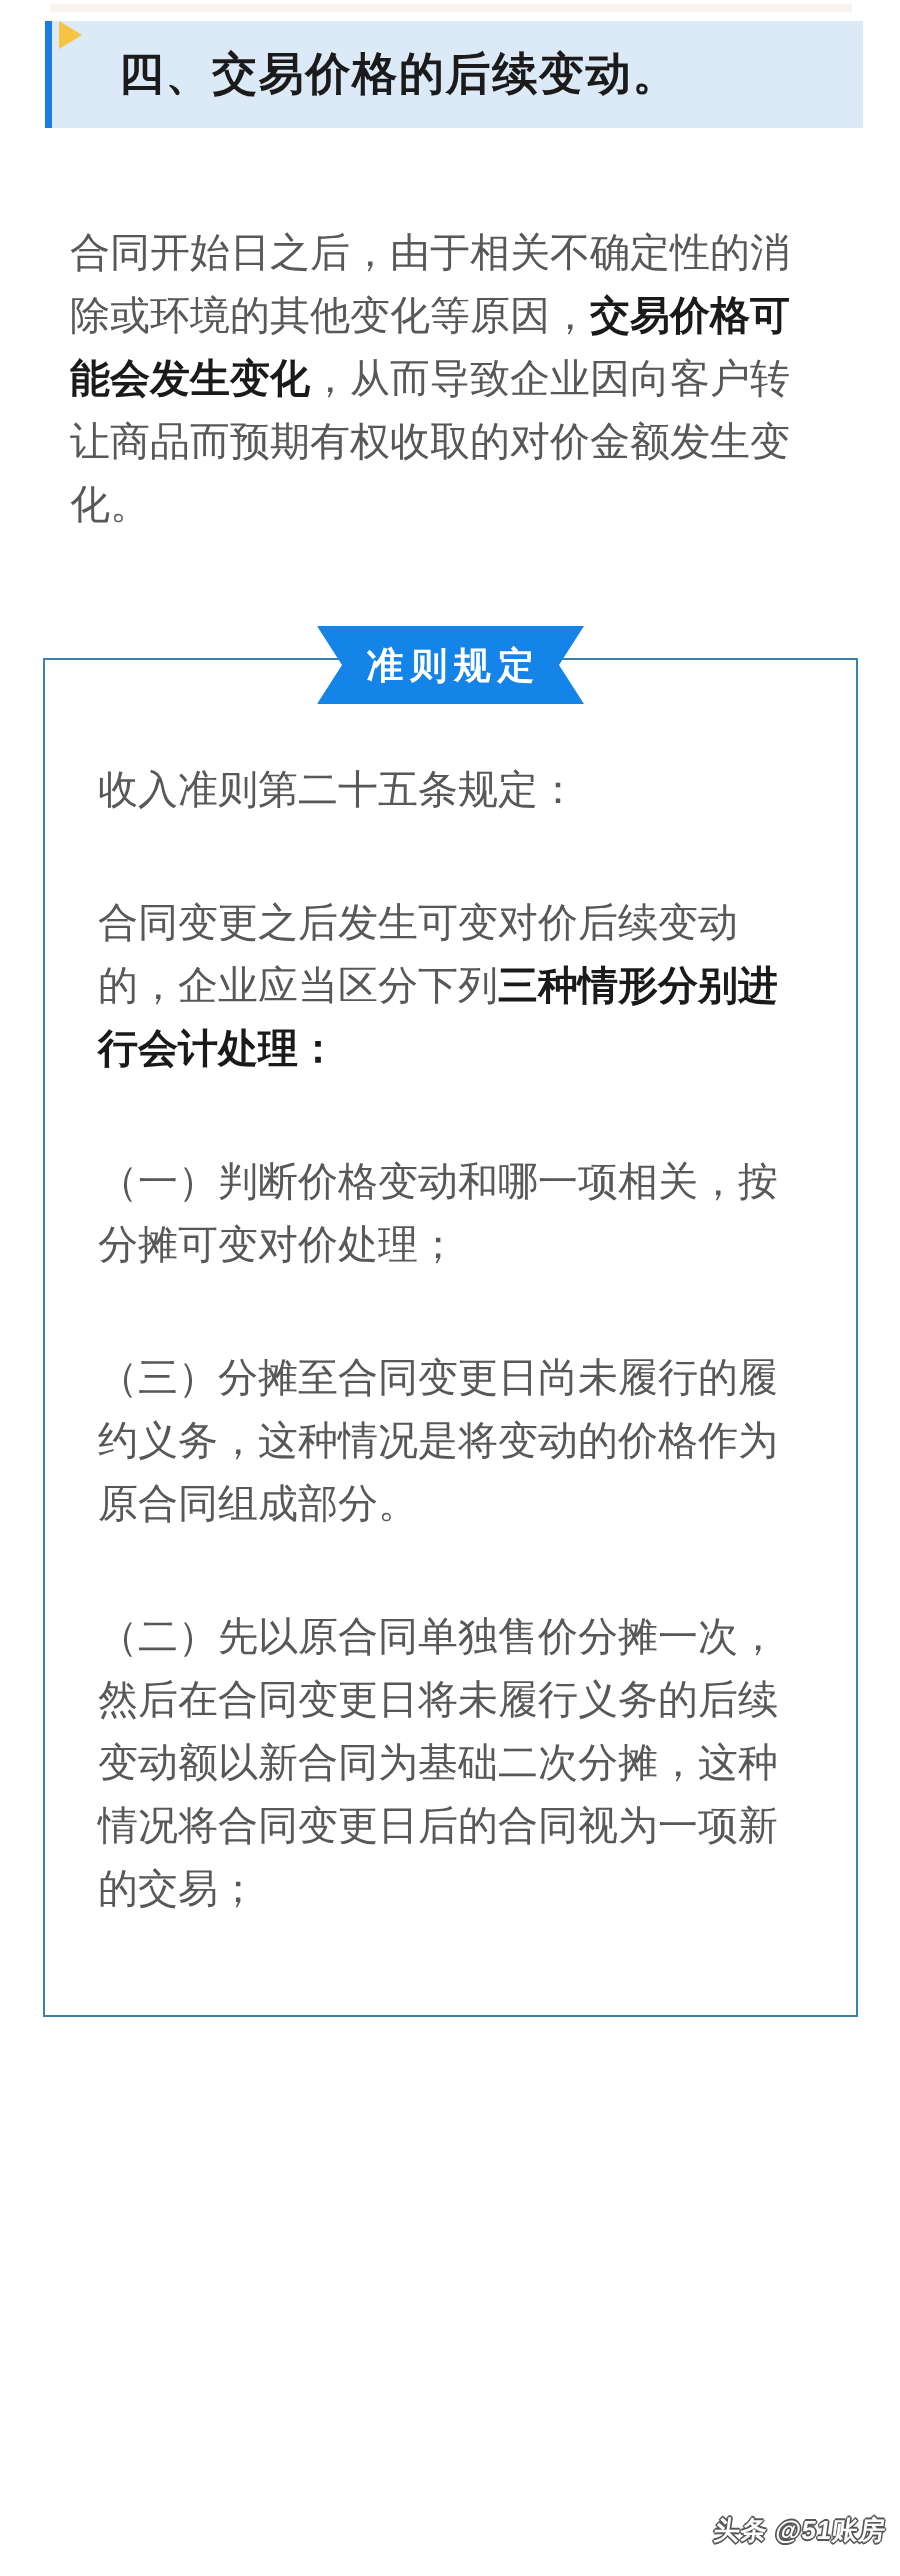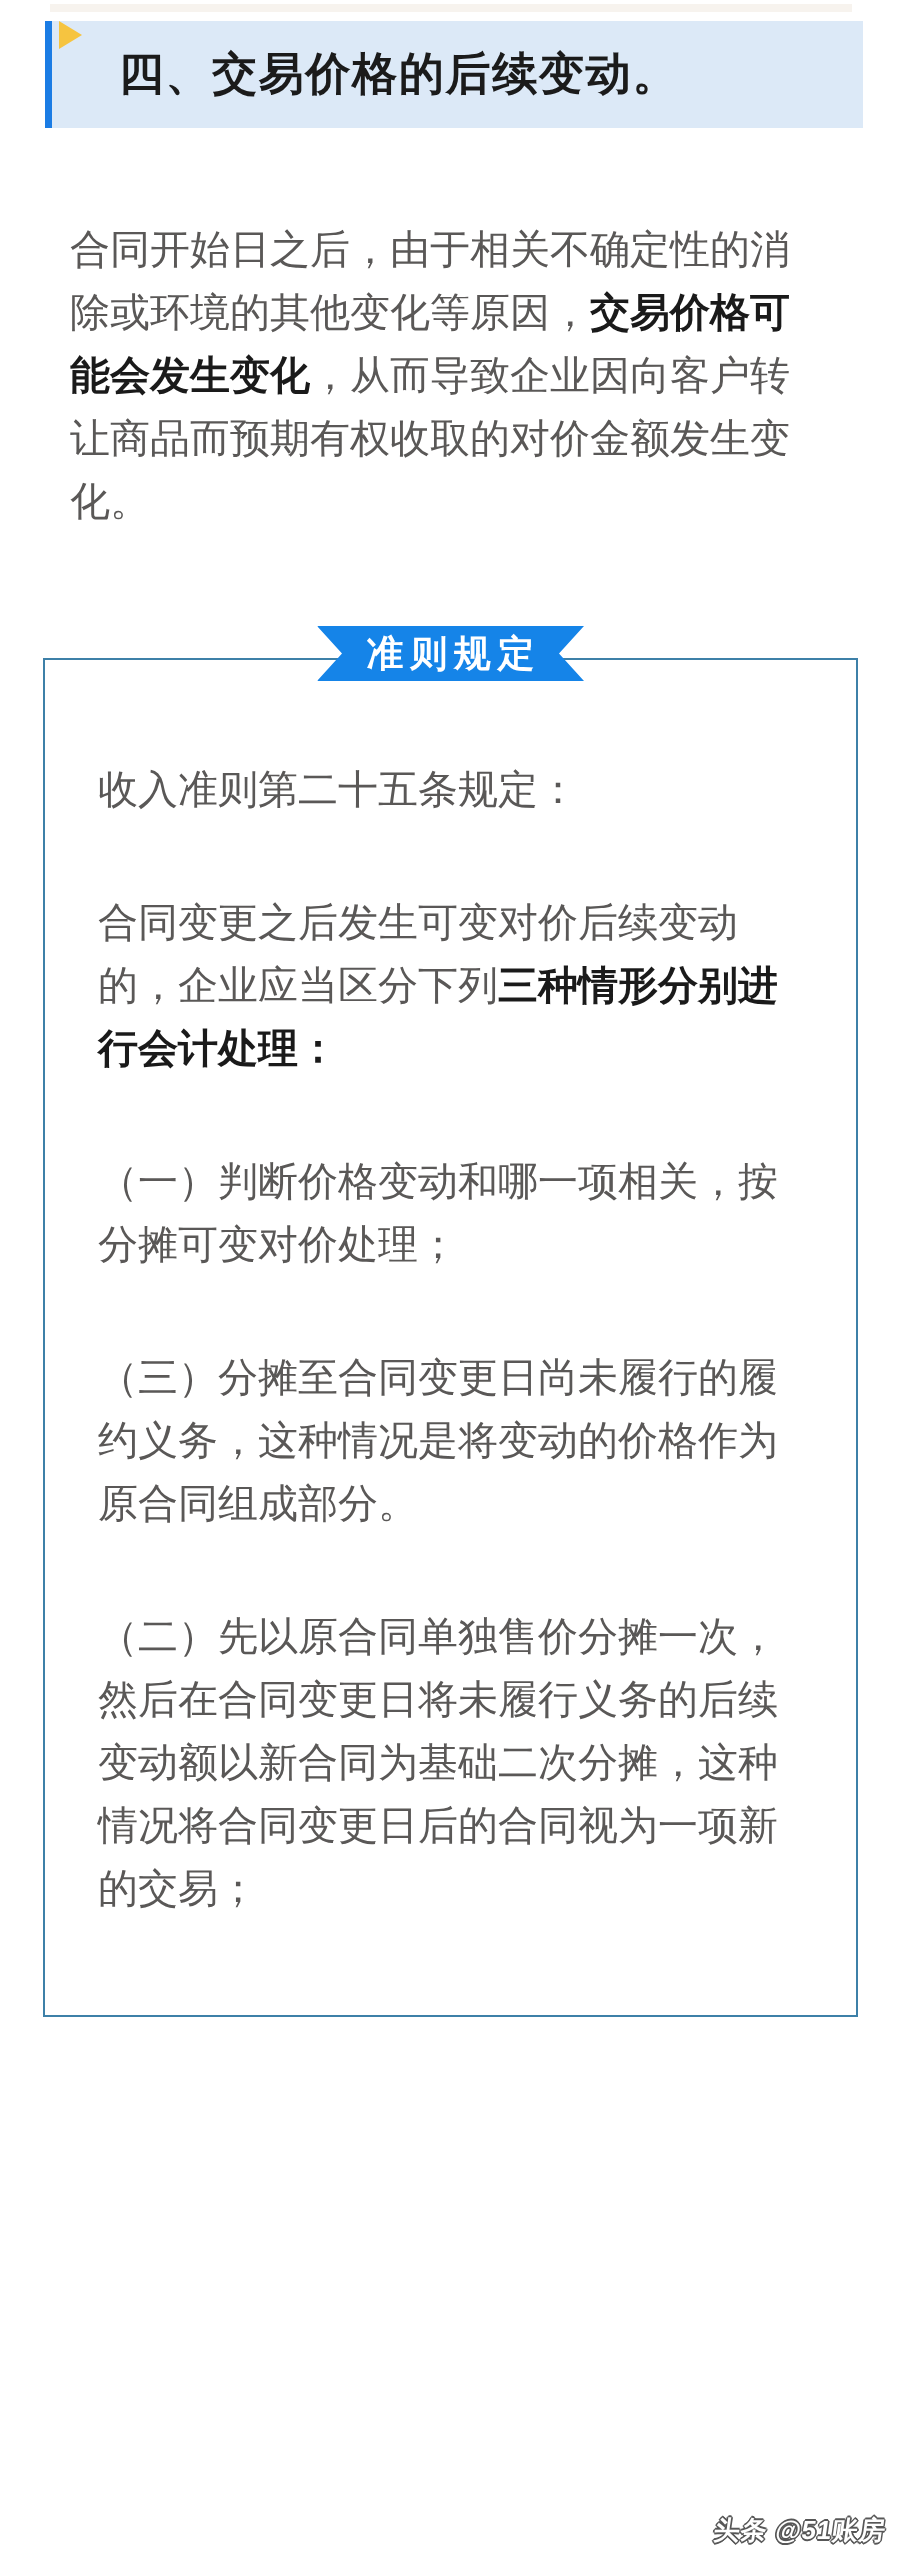--- a/index.html
+++ b/index.html
@@ -12,35 +12,35 @@
     position:relative;margin:21px 38px 0 45px;height:107px;background:#dce9f7;
     border-left:7.5px solid #1b7ce4;display:flex;align-items:flex-start;
     padding-left:6.7px;box-sizing:border-box;
   }
   .tri{
     width:0;height:0;flex:none;
     border-left:23px solid #f6c440;border-top:14px solid transparent;border-bottom:14px solid transparent;
     margin-right:37px;
   }
   .title{font-size:45px;font-weight:bold;color:#1b1b1b;letter-spacing:1.7px;line-height:1;}
-  .intro{margin:93px 97px 0 70px;font-size:40px;line-height:63px;color:#5a5857;font-family:Liberation Mono, monospace;}
+  .intro{margin:93px 97px 0 70px;font-size:40px;line-height:63px;color:#5a5857;}
   .intro p{margin:0;white-space:pre-line;}
   .intro p.gap-a{margin-bottom:108px;}
   .intro p.gap-b{margin-bottom:92px;}
   .bold-run{color:#1a1a1a;font-weight:bold;}
   .rule-box{
     position:relative;margin:122px 43px 0 43px;border:2.5px solid #3d80a8;background:#ffffff;
     padding:98px 37px 95px 47px;box-sizing:border-box;
     font-size:40px;line-height:63px;color:#5a5857;
   }
   .rule-box p{margin:0 0 70px 6px;white-space:pre-line;}
   .rule-box p:last-child{margin-bottom:0;}
   .ribbon{
     position:absolute;top:-34px;left:50%;transform:translateX(-50%);
-    width:267px;height:55px;background:#1584e8;
+    width:267px;height:78px;background:#1584e8;
     clip-path:polygon(0 0,100% 0,calc(100% - 25px) 50%,100% 100%,0 100%,25px 50%);
     display:flex;align-items:center;justify-content:center;
   }
   .ribbon-label{color:#ffffff;font-size:37px;font-weight:bold;letter-spacing:6.7px;text-indent:6.7px;line-height:1;}
   .watermark{
     position:absolute;top:2513px;right:15px;z-index:5;
     font-size:26px;font-weight:bold;letter-spacing:0.8px;color:#ffffff;transform:skewX(-8deg);
     text-shadow:1.7px 0 0 #575757,-1.7px 0 0 #575757,0 1.7px 0 #575757,0 -1.7px 0 #575757,
                 0.8px 0.8px 0 #575757,-0.8px -0.8px 0 #575757,0.8px -0.8px 0 #575757,-0.8px 0.8px 0 #575757;
   }

